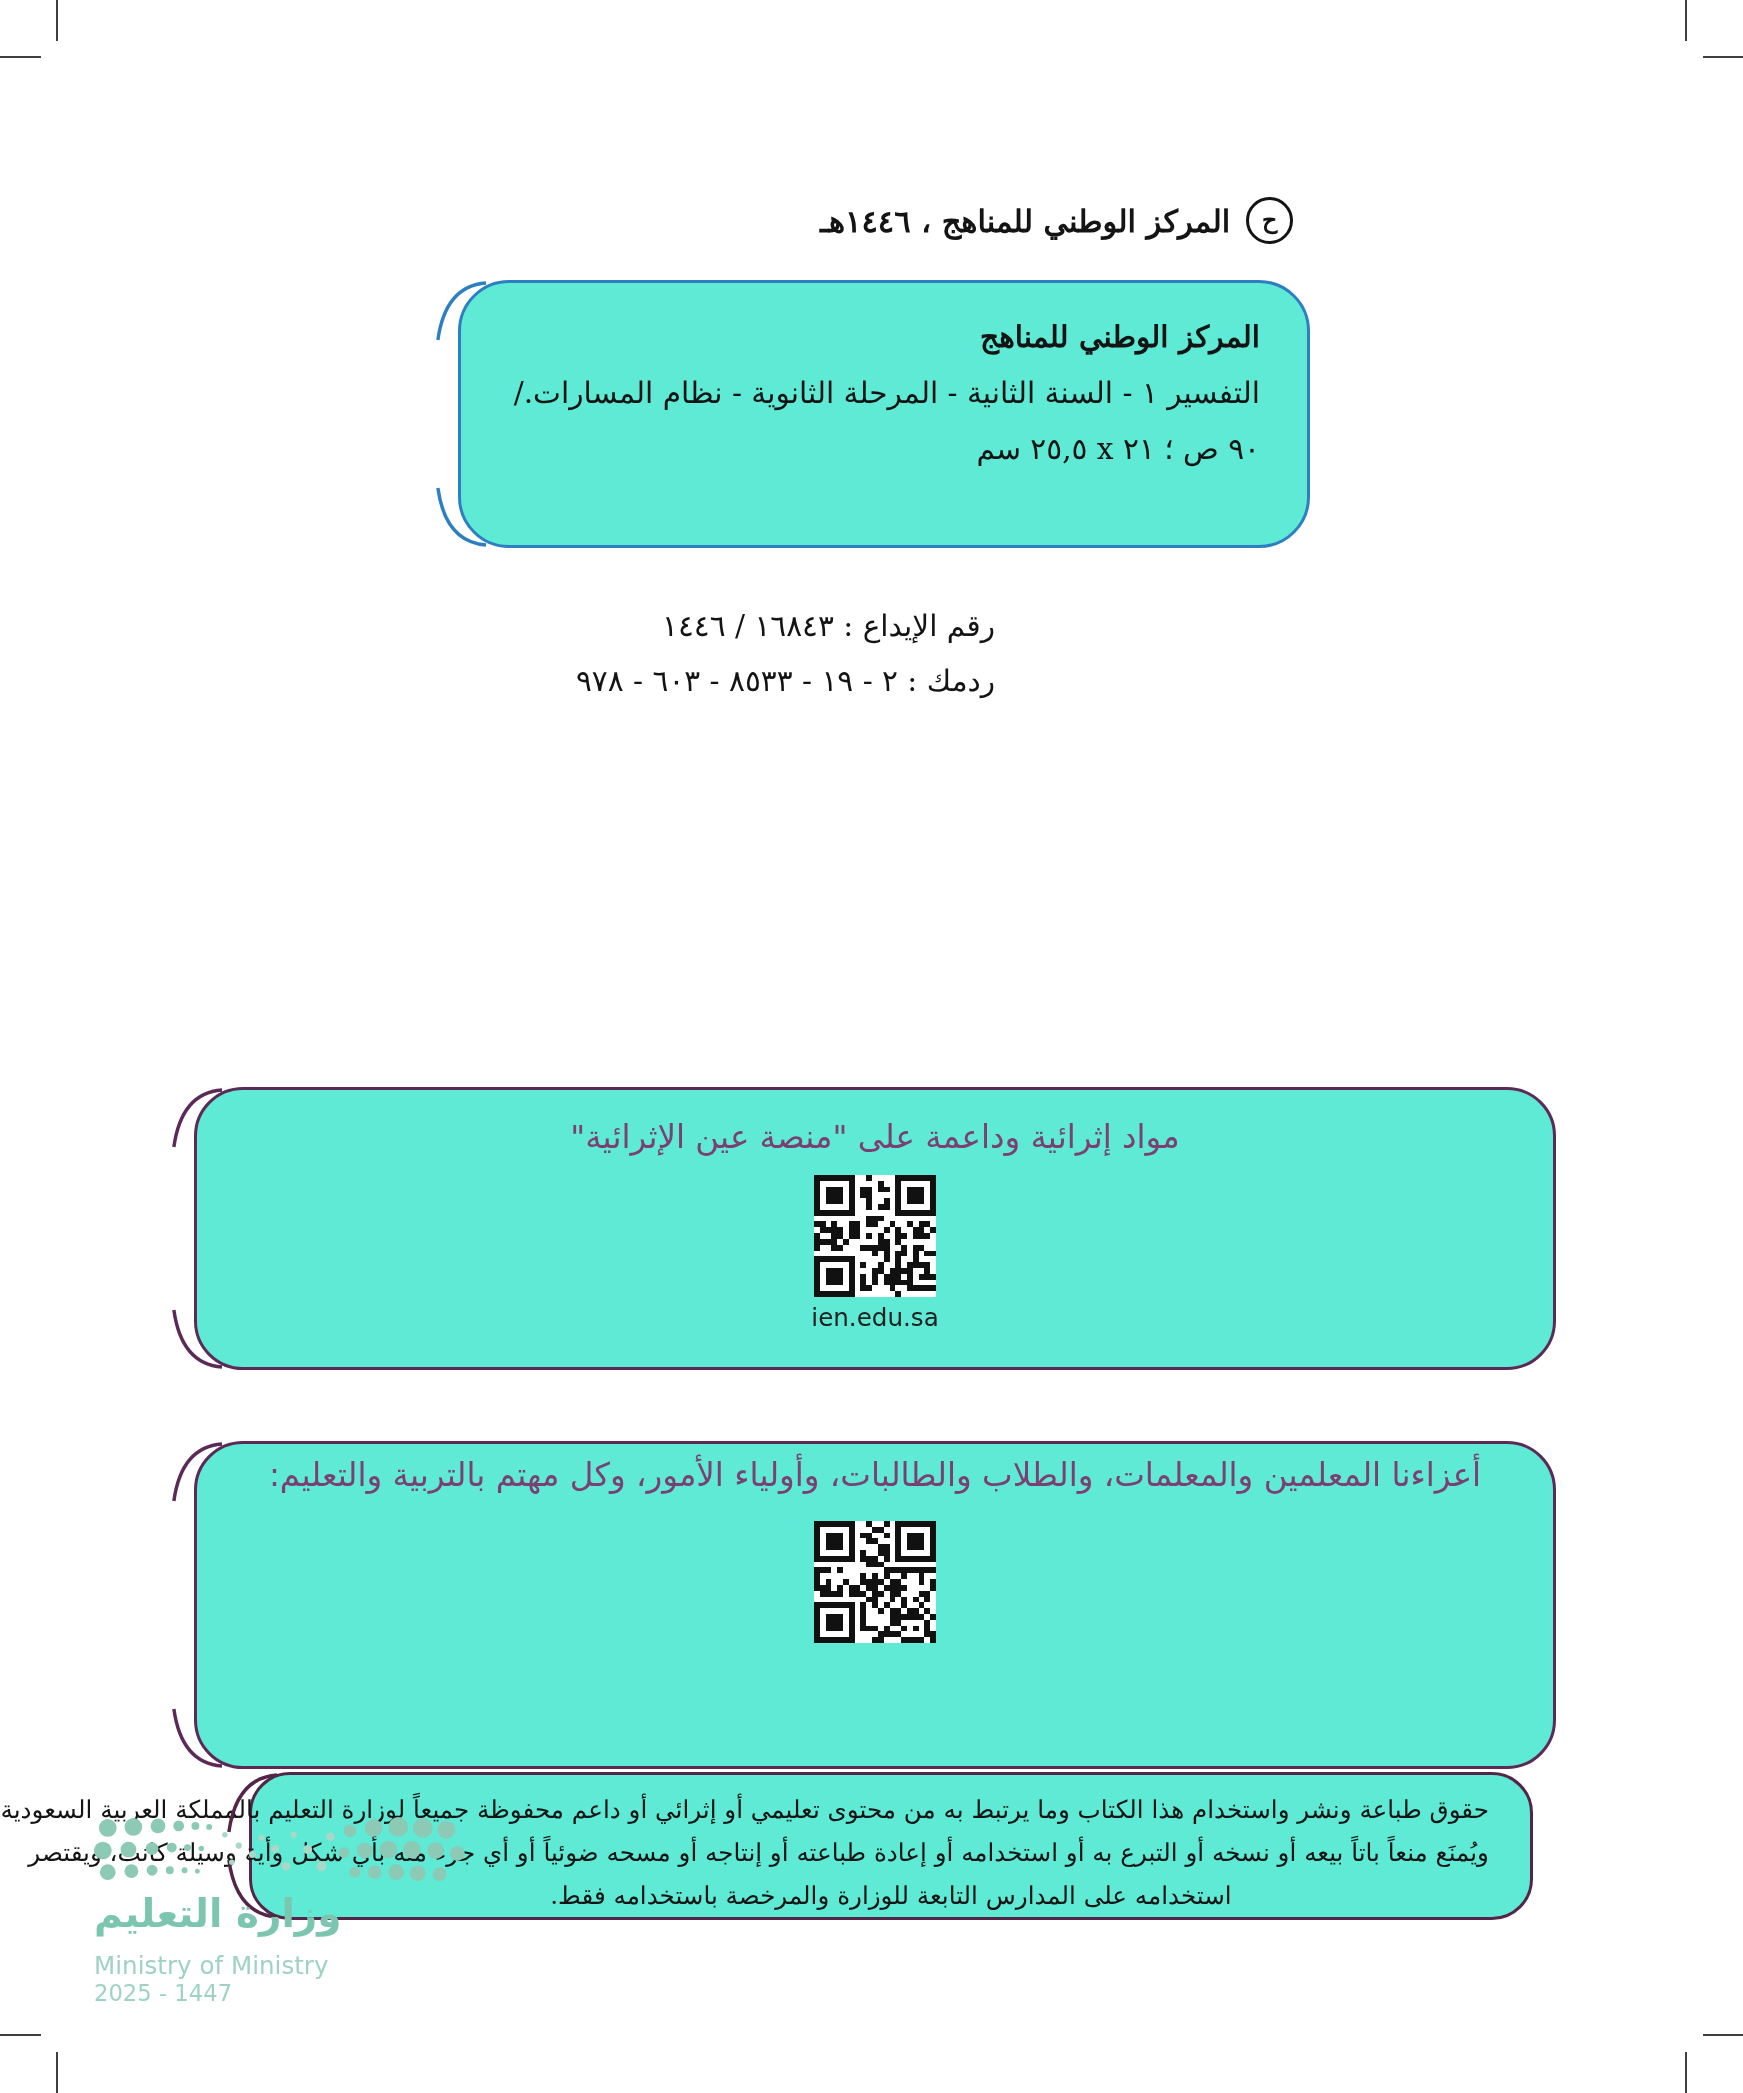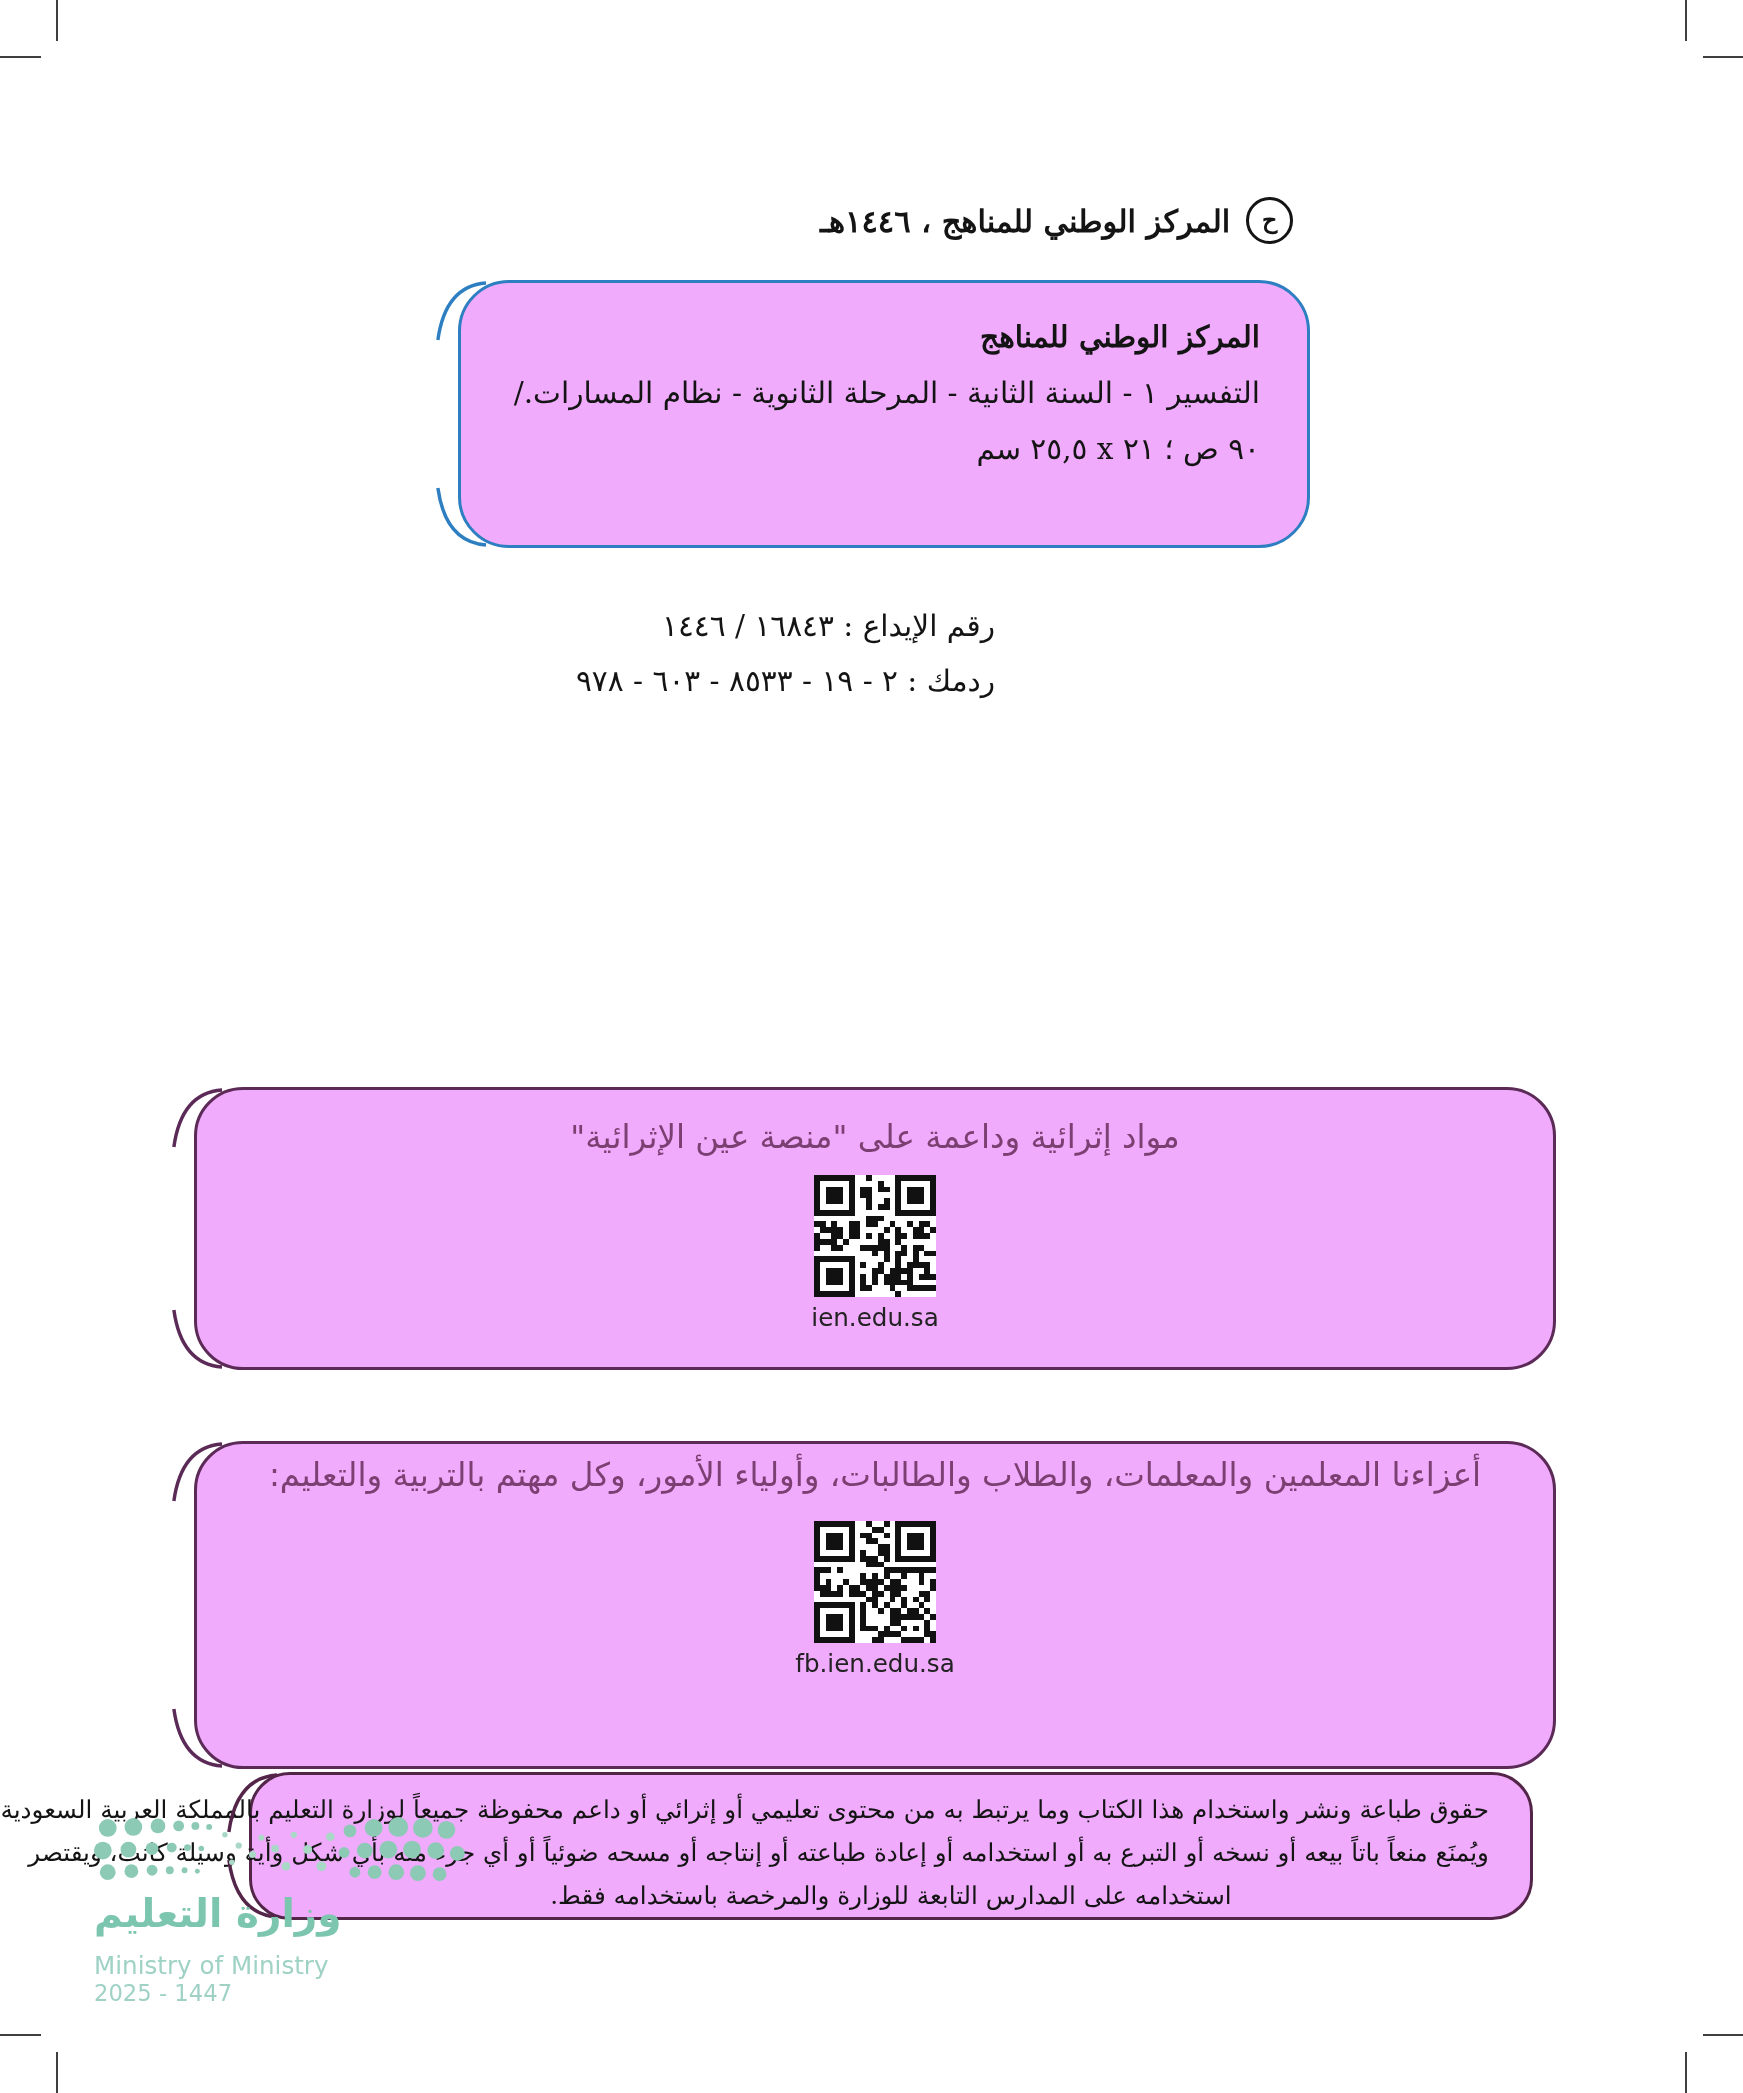--- a/index.html
+++ b/index.html
@@ -19,21 +19,21 @@
     font-family:"DejaVu Serif",serif;font-size:30.5px;font-weight:bold;color:#141414;
     white-space:nowrap;
   }
   .csym{
     display:inline-flex;align-items:center;justify-content:center;
     width:41px;height:41px;border:3px solid #141414;border-radius:50%;
     font-size:23.6px;font-weight:bold;line-height:1;
   }
 
   
-  .fbox{position:absolute;background:#f0abfc;box-sizing:border-box;}
+  .fbox{position:absolute;background:#5eead4;box-sizing:border-box;}
   .tail{position:absolute;pointer-events:none;}
 
   .catalog-box{
     left:458px;top:280px;width:852px;height:268px;
     border:3.4px solid #2e7fc2;border-radius:51px;
     direction:rtl;padding:25.6px 47px 0 29.6px;
     font-family:"DejaVu Serif",serif;font-size:29.6px;line-height:56px;color:#141414;
     text-align:right;white-space:nowrap;
   }
   .cb-title{font-weight:bold;}
@@ -407,21 +407,20 @@
           <rect x="0" y="0" width="7" height="7" fill="#111111"></rect>
           <rect x="1" y="1" width="5" height="5" fill="#ffffff"></rect>
           <rect x="2" y="2" width="3" height="3" fill="#111111"></rect>
           <rect x="14" y="0" width="7" height="7" fill="#111111"></rect>
           <rect x="15" y="1" width="5" height="5" fill="#ffffff"></rect>
           <rect x="16" y="2" width="3" height="3" fill="#111111"></rect>
           <rect x="0" y="14" width="7" height="7" fill="#111111"></rect>
           <rect x="1" y="15" width="5" height="5" fill="#ffffff"></rect>
           <rect x="2" y="16" width="3" height="3" fill="#111111"></rect>
         </svg></div>
-    <div class="qr-label">fb.ien.edu.sa</div>
   </div>
 
   <div class="fbox rbox">
     <svg class="tail" style="left:-29.6px;top:-3.9px;" width="57" height="65" viewBox="0 0 58 66">
       <path d="M56,4 C28,6 12,26 7,62" fill="none" stroke="#532548" stroke-width="3.5"></path>
     </svg>
     <svg class="tail" style="left:-29.6px;bottom:-3.9px;" width="57" height="65" viewBox="0 0 58 66">
       <path d="M56,62 C28,60 12,40 7,4" fill="none" stroke="#532548" stroke-width="3.5"></path>
     </svg>
     <div class="rline">حقوق طباعة ونشر واستخدام هذا الكتاب وما يرتبط به من محتوى تعليمي أو إثرائي أو داعم محفوظة جميعاً لوزارة التعليم بالمملكة العربية السعودية،</div>

